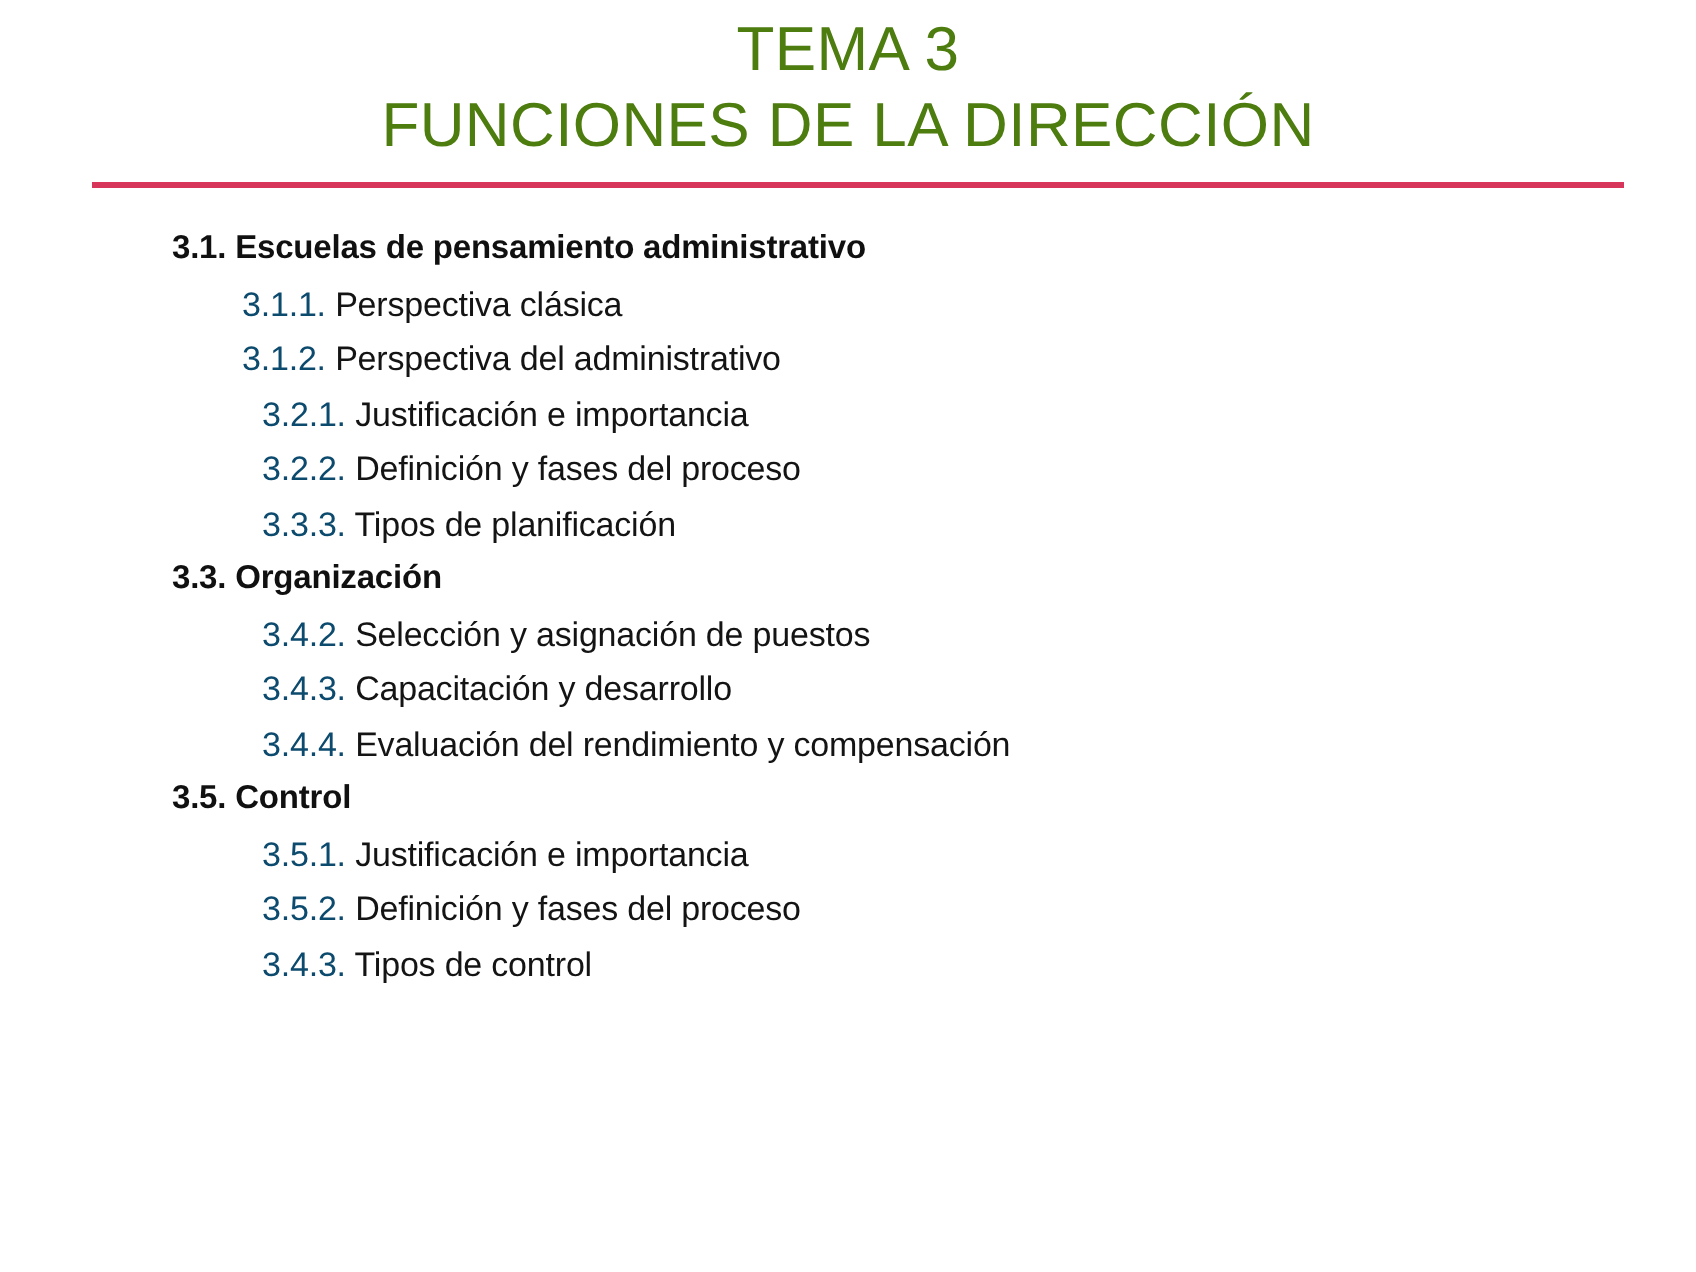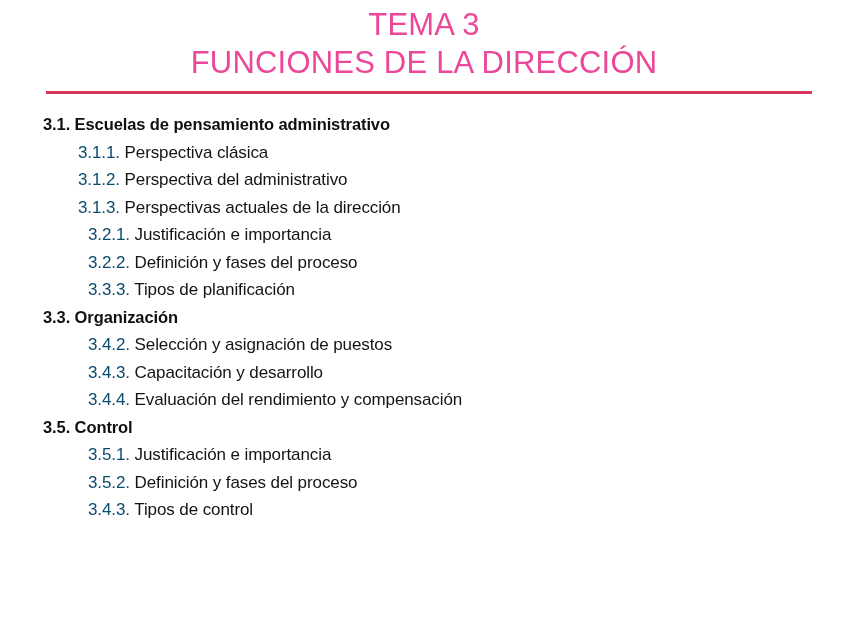--- a/index.html
+++ b/index.html
@@ -26,38 +26,39 @@
   
   .title-block {
     padding-top: 6px;
     text-align: center;
   }
   .title-line {
     font-size: 31px;
     font-weight: 400;
     line-height: 38px;
     letter-spacing: 0.2px;
-    color: #ec4899;
+    color: #4d7c0f;
     white-space: nowrap;
   }
 
   
   .divider-wrap {
     padding: 9px 36px 0 46px;
   }
   .divider {
     height: 3px;
     background: #d8355a;
     width: 766px;
   }
 
   
   .outline {
     margin-top: 17px;
     padding-left: 43px;
+    margin-left: 43px;
   }
 
   .entry {
     white-space: nowrap;
     line-height: 27.5px;
     height: 27.5px;
     display: block;
   }
 
   .entry.level-1 {
@@ -99,21 +100,20 @@
   </div>
 
   <div class="divider-wrap">
     <div class="divider" style="background: rgb(216, 53, 90);"></div>
   </div>
 
   <div class="outline" id="outline-root">
       <div class="entry level-1"><span class="num">3.1.</span> <span class="txt">Escuelas de pensamiento administrativo</span></div>
       <div class="entry level-2"><span class="num">3.1.1.</span> <span class="txt">Perspectiva clásica</span></div>
       <div class="entry level-2"><span class="num">3.1.2.</span> <span class="txt">Perspectiva del administrativo</span></div>
-      <div class="entry level-2"><span class="num">3.1.3.</span> <span class="txt">Perspectivas actuales de la dirección</span></div>
       <div class="entry level-2 indent-wide"><span class="num">3.2.1.</span> <span class="txt">Justificación e importancia</span></div>
       <div class="entry level-2 indent-wide"><span class="num">3.2.2.</span> <span class="txt">Definición y fases del proceso</span></div>
       <div class="entry level-2 indent-wide"><span class="num">3.3.3.</span> <span class="txt">Tipos de planificación</span></div>
       <div class="entry level-1"><span class="num">3.3.</span> <span class="txt">Organización</span></div>
       <div class="entry level-2 indent-wide"><span class="num">3.4.2.</span> <span class="txt"> Selección y asignación de puestos</span></div>
       <div class="entry level-2 indent-wide"><span class="num">3.4.3.</span> <span class="txt">Capacitación y desarrollo</span></div>
       <div class="entry level-2 indent-wide"><span class="num">3.4.4.</span> <span class="txt">Evaluación del rendimiento y compensación</span></div>
       <div class="entry level-1"><span class="num">3.5.</span> <span class="txt">Control</span></div>
       <div class="entry level-2 indent-wide"><span class="num">3.5.1.</span> <span class="txt"> Justificación e importancia</span></div>
       <div class="entry level-2 indent-wide"><span class="num">3.5.2.</span> <span class="txt"> Definición y fases del proceso</span></div>

